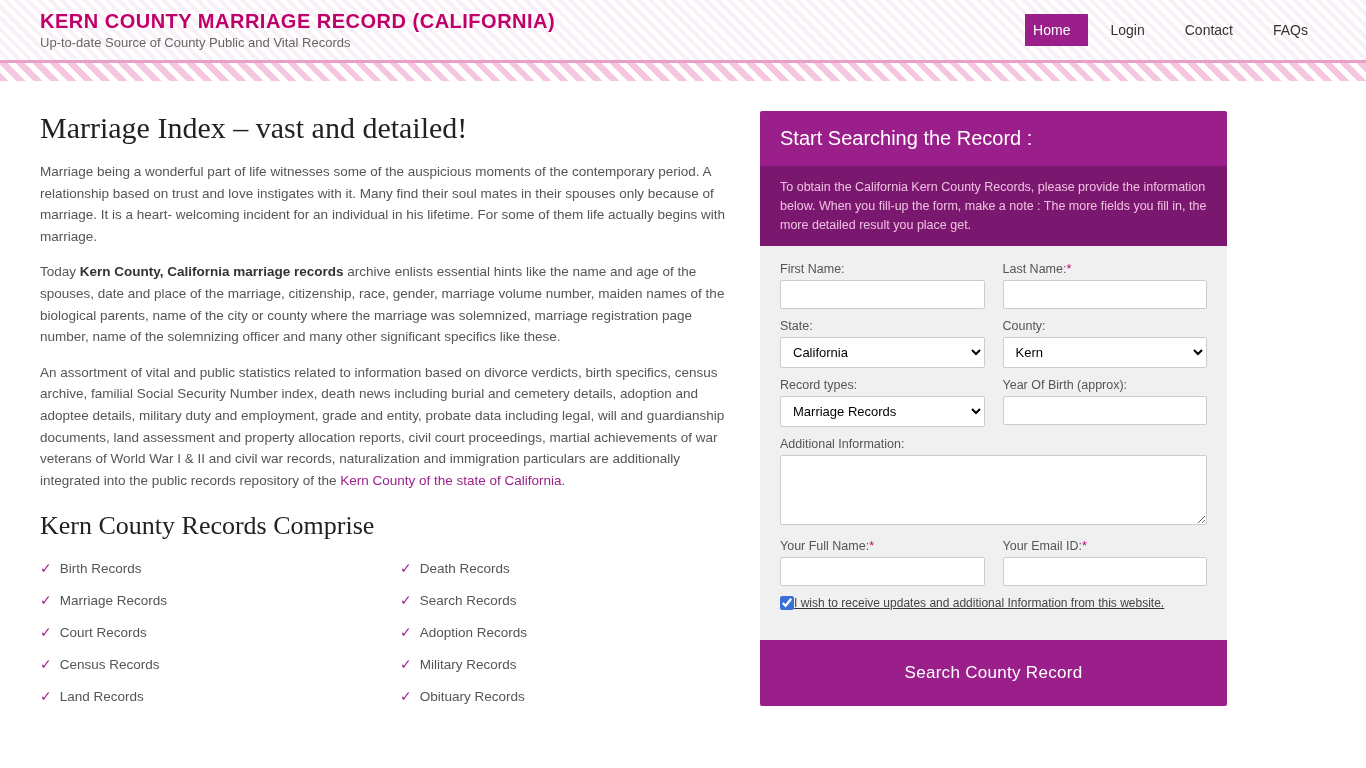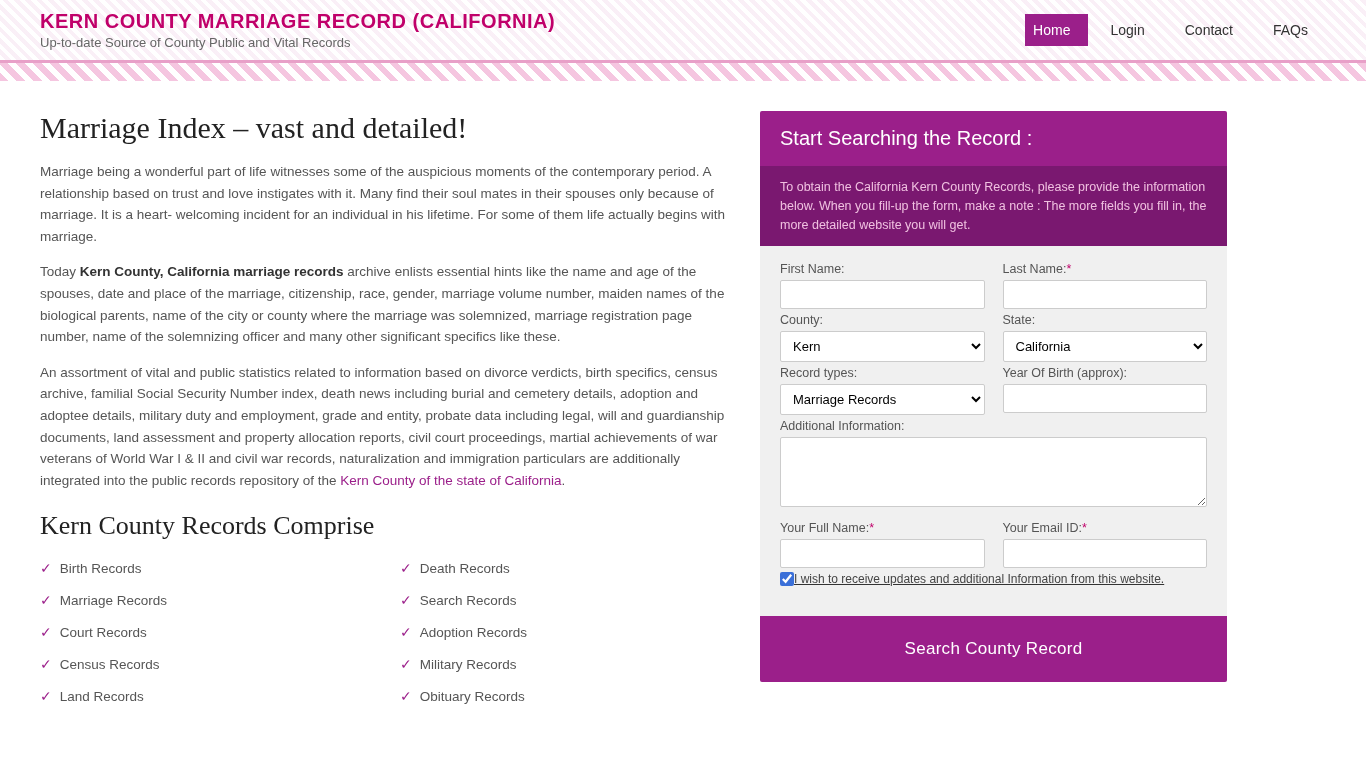--- a/index.html
+++ b/index.html
@@ -147,21 +147,21 @@
       font-size: 12.5px;
       line-height: 1.5;
     }
     .panel-body {
       padding: 16px 20px;
       background: #f0f0f0;
     }
     .form-row {
       display: flex;
       gap: 18px;
-      margin-bottom: 4px;
+      margin-bottom: 10px;
     }
     .form-group {
       flex: 1;
       display: flex;
       flex-direction: column;
     }
     .form-label {
       font-size: 12.5px;
       color: #555;
       margin-bottom: 4px;
@@ -302,62 +302,62 @@
       </div>
       <div class="record-item">
         <span class="check-icon">✓</span>
         <span>Obituary Records</span>
       </div>
     </div>
   </div>
 
   <div class="right-panel">
     <div class="panel-header">Start Searching the Record :</div>
-    <div class="panel-desc">To obtain the California Kern County Records, please provide the information below. When you fill-up the form, make a note : The more fields you fill in, the more detailed website you will get.</div>
+    <div class="panel-desc">To obtain the California Kern County Records, please provide the information below. When you fill-up the form, make a note : The more fields you fill in, the more detailed result you place get.</div>
 
     <div class="panel-body">
 
       <div class="form-row">
         <div class="form-group">
           <label class="form-label">First Name:</label>
           <input class="form-input" type="text" style="">
         </div>
         <div class="form-group">
           <label class="form-label">
             <span>Last Name:</span><span class="required">*</span>
           </label>
           <input class="form-input" type="text" style="">
         </div>
       </div>
 
       <div class="form-row">
-        <div class="form-group">
-          <label class="form-label">County:</label>
-          <select class="form-input">
-            <option value="Kern" selected="">Kern</option>
-            <option value="Los Angeles">Los Angeles</option>
-            <option value="San Diego">San Diego</option>
-            <option value="Sacramento">Sacramento</option>
-            <option value="Fresno">Fresno</option>
-            <option value="Alameda">Alameda</option>
-          </select>
-        </div>
         <div class="form-group">
           <label class="form-label">State:</label>
           <select class="form-input">
             <option value="California" selected="">California</option>
             <option value="Alaska">Alaska</option>
             <option value="Arizona">Arizona</option>
             <option value="Colorado">Colorado</option>
             <option value="Nevada">Nevada</option>
             <option value="Oregon">Oregon</option>
             <option value="Texas">Texas</option>
             <option value="Washington">Washington</option>
           </select>
         </div>
+        <div class="form-group">
+          <label class="form-label">County:</label>
+          <select class="form-input">
+            <option value="Kern" selected="">Kern</option>
+            <option value="Los Angeles">Los Angeles</option>
+            <option value="San Diego">San Diego</option>
+            <option value="Sacramento">Sacramento</option>
+            <option value="Fresno">Fresno</option>
+            <option value="Alameda">Alameda</option>
+          </select>
+        </div>
       </div>
 
       <div class="form-row">
         <div class="form-group">
           <label class="form-label">Record types:</label>
           <select class="form-input">
             <option value="Marriage Records" selected="">Marriage Records</option>
             <option value="Birth Records">Birth Records</option>
             <option value="Death Records">Death Records</option>
             <option value="Divorce Records">Divorce Records</option>

